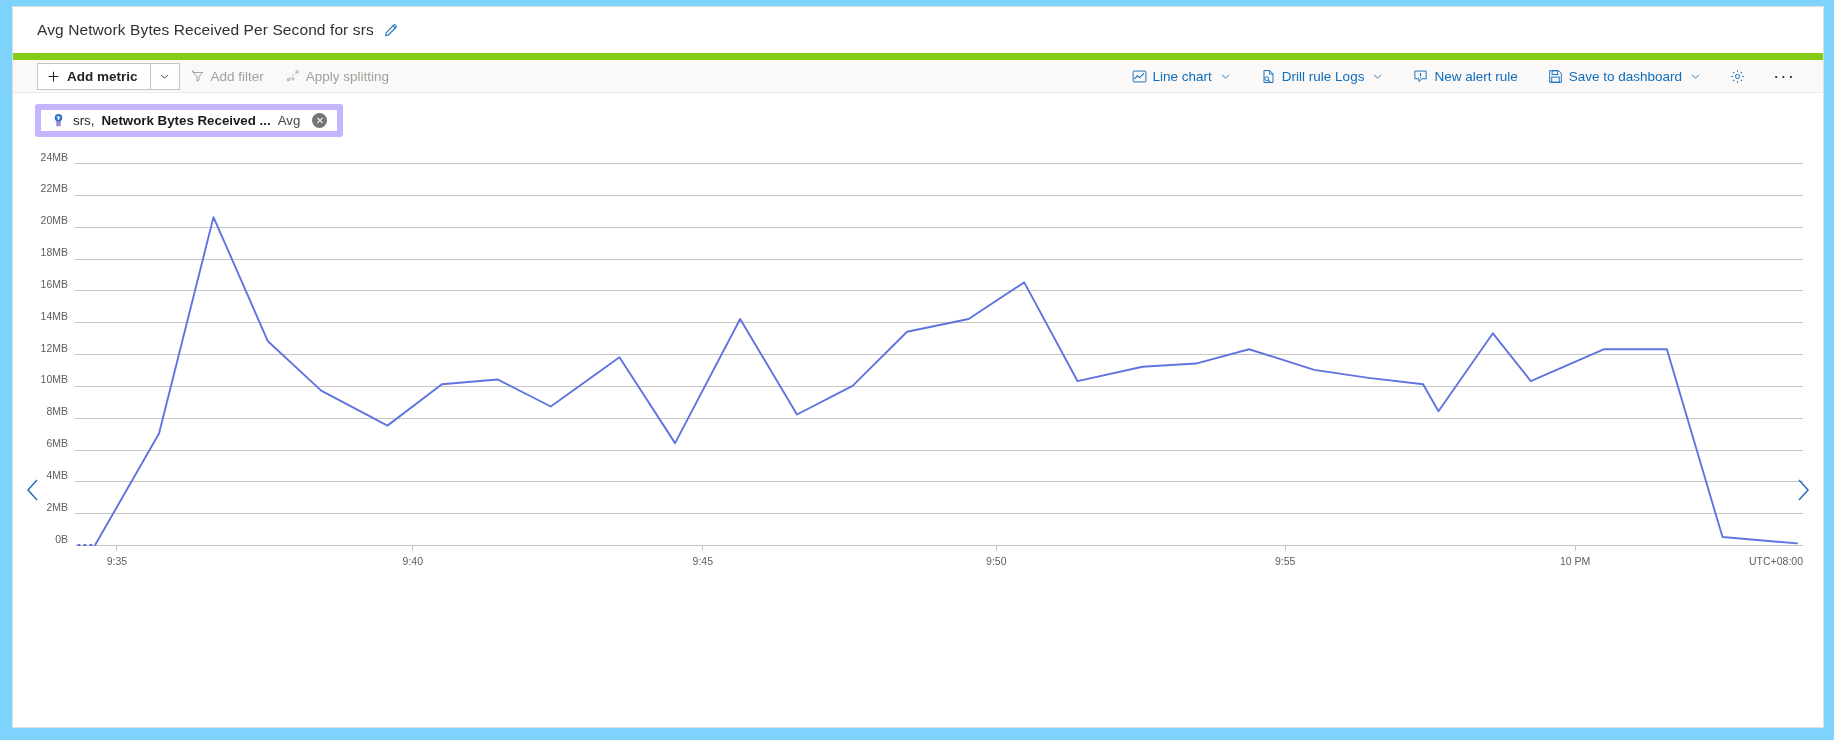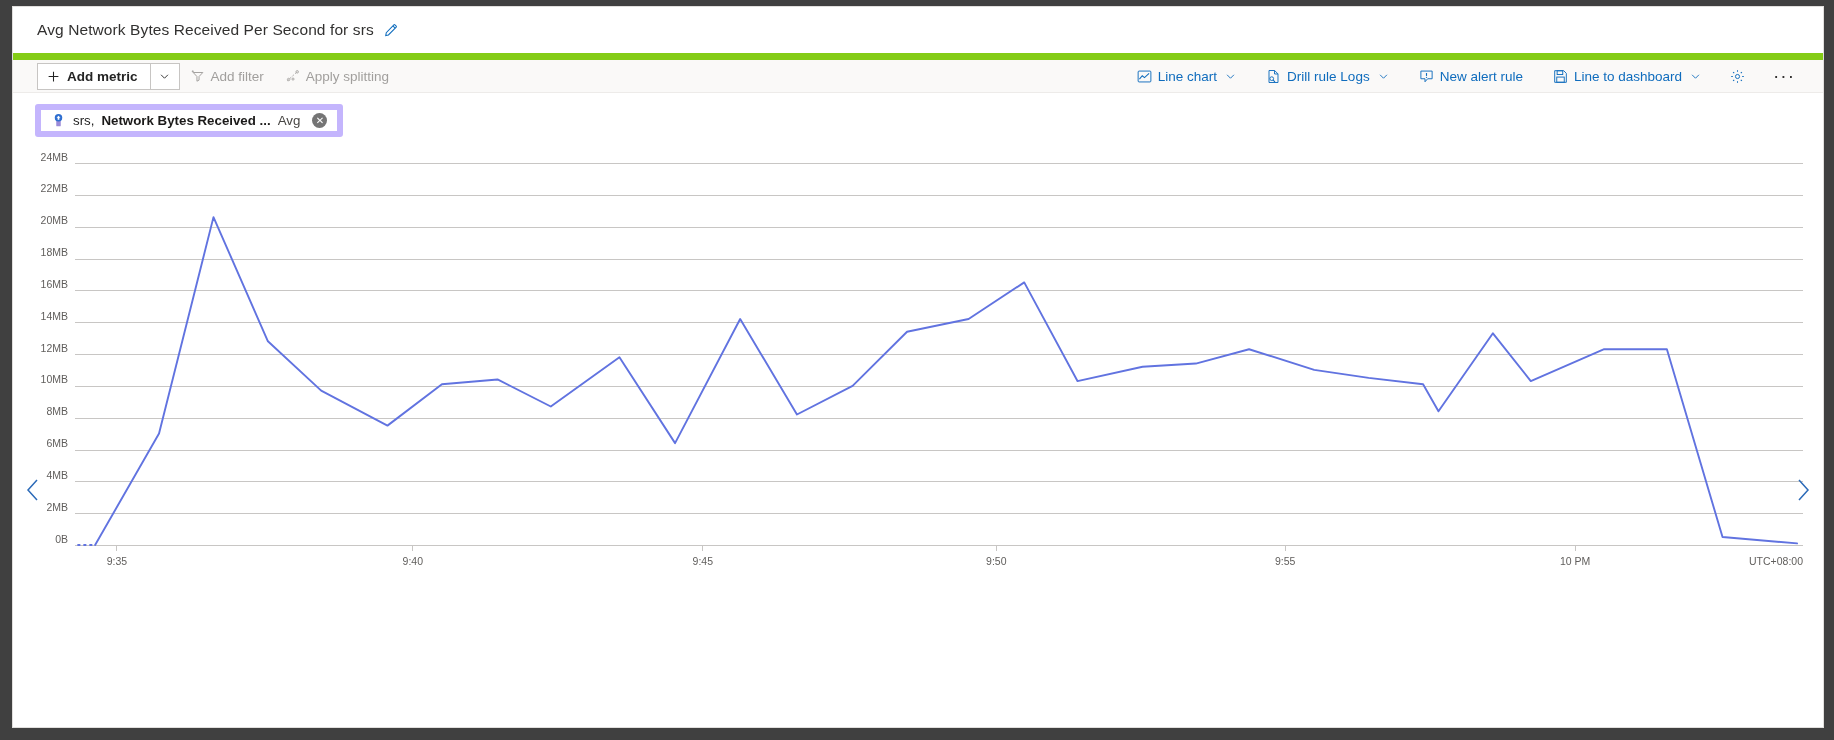--- a/index.html
+++ b/index.html
@@ -4,21 +4,21 @@
 <title>Azure Metrics Chart</title>
 <style>
   html,body{margin:0;padding:0;background:#f3f2f1;}
   body{
     font-family:"Liberation Sans","DejaVu Sans",sans-serif;
     -webkit-font-smoothing:antialiased;
   }
   .screen{
     position:relative;
     width:1834px;height:740px;
-    background:#404040;
+    background:#7dd3fc;
     overflow:hidden;
   }
   .card{
     position:absolute;
     left:12px;top:6px;
     width:1812px;height:722px;
     background:#ffffff;
     border:1px solid #e1dfdd;
     box-sizing:border-box;
   }
@@ -231,21 +231,21 @@
           </svg>
           <span>New alert rule</span>
         </div>
 
         <div class="cmd-item">
           <svg width="15" height="15" viewBox="0 0 16 16" aria-hidden="true">
             <path d="M1.8 1.8h9.6l2.8 2.8v9.6H1.8z" fill="none" stroke="#0f6cbd" stroke-width="1"></path>
             <rect x="4.4" y="1.9" width="6" height="4" fill="none" stroke="#0f6cbd" stroke-width="1"></rect>
             <rect x="4" y="8.6" width="8" height="5.5" fill="none" stroke="#0f6cbd" stroke-width="1"></rect>
           </svg>
-          <span>Line to dashboard</span>
+          <span>Save to dashboard</span>
           <span class="cmd-caret">
             <svg width="11" height="11" viewBox="0 0 16 16" aria-hidden="true">
               <path d="M3 5.5L8 10.5l5-5" fill="none" stroke="#0f6cbd" stroke-width="1.3"></path>
             </svg>
           </span>
         </div>
 
         <div class="cmd-item icon-only">
           <svg width="15" height="15" viewBox="0 0 16 16" aria-hidden="true">
             <circle cx="8" cy="8" r="2.2" fill="none" stroke="#0f6cbd" stroke-width="1"></circle>

